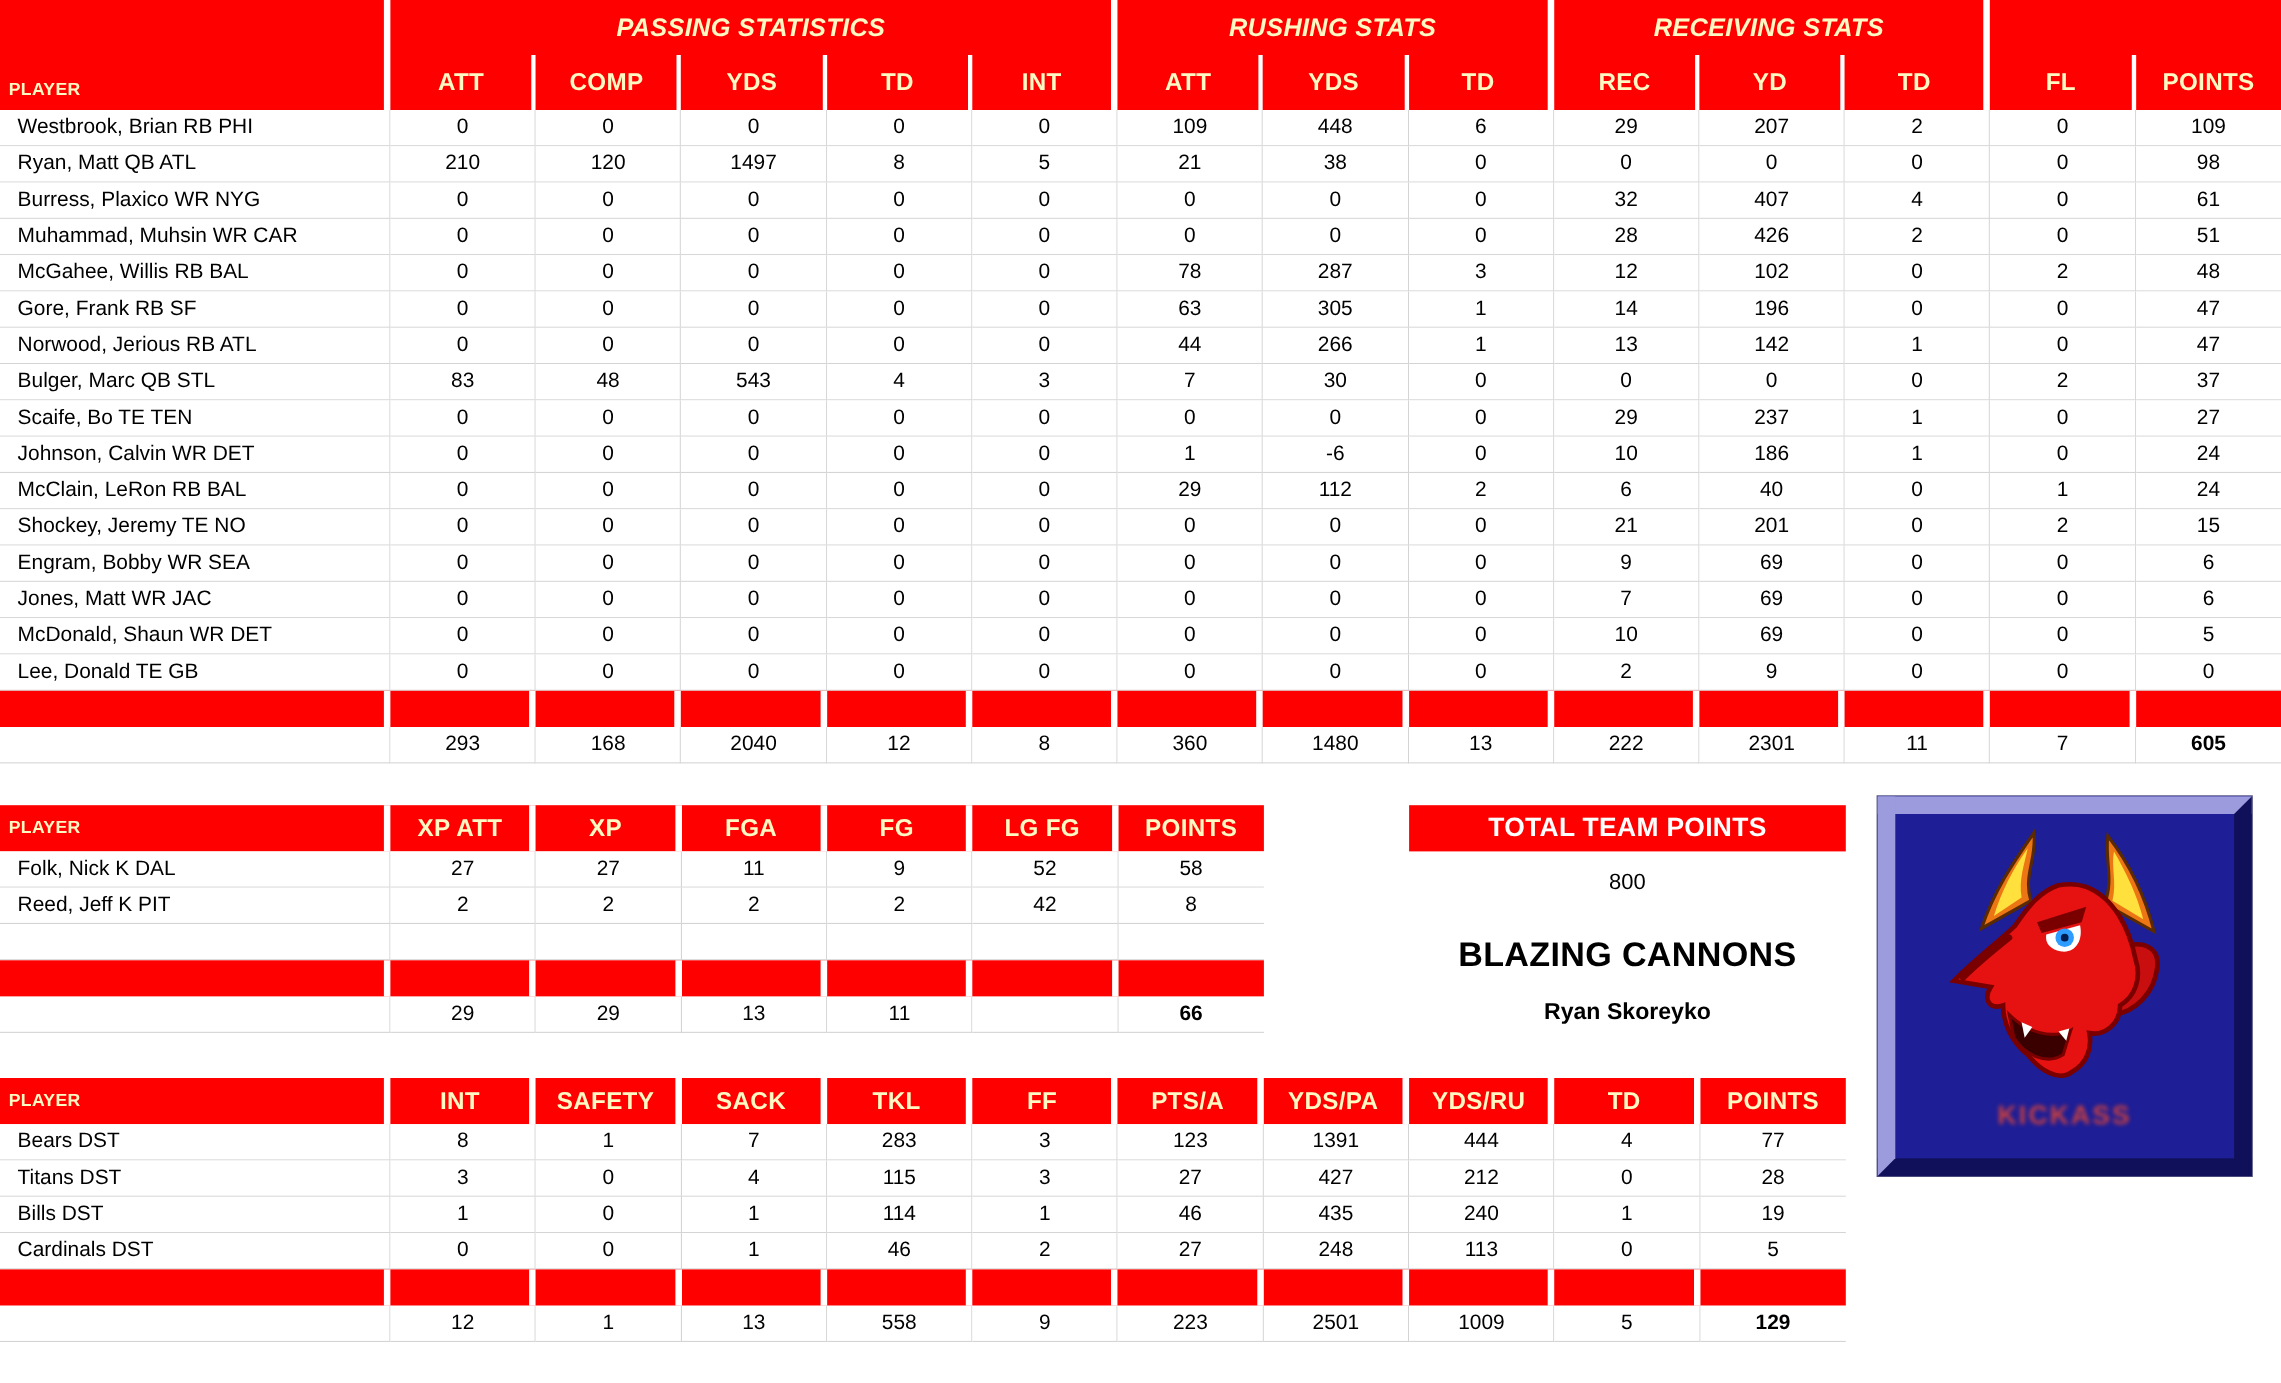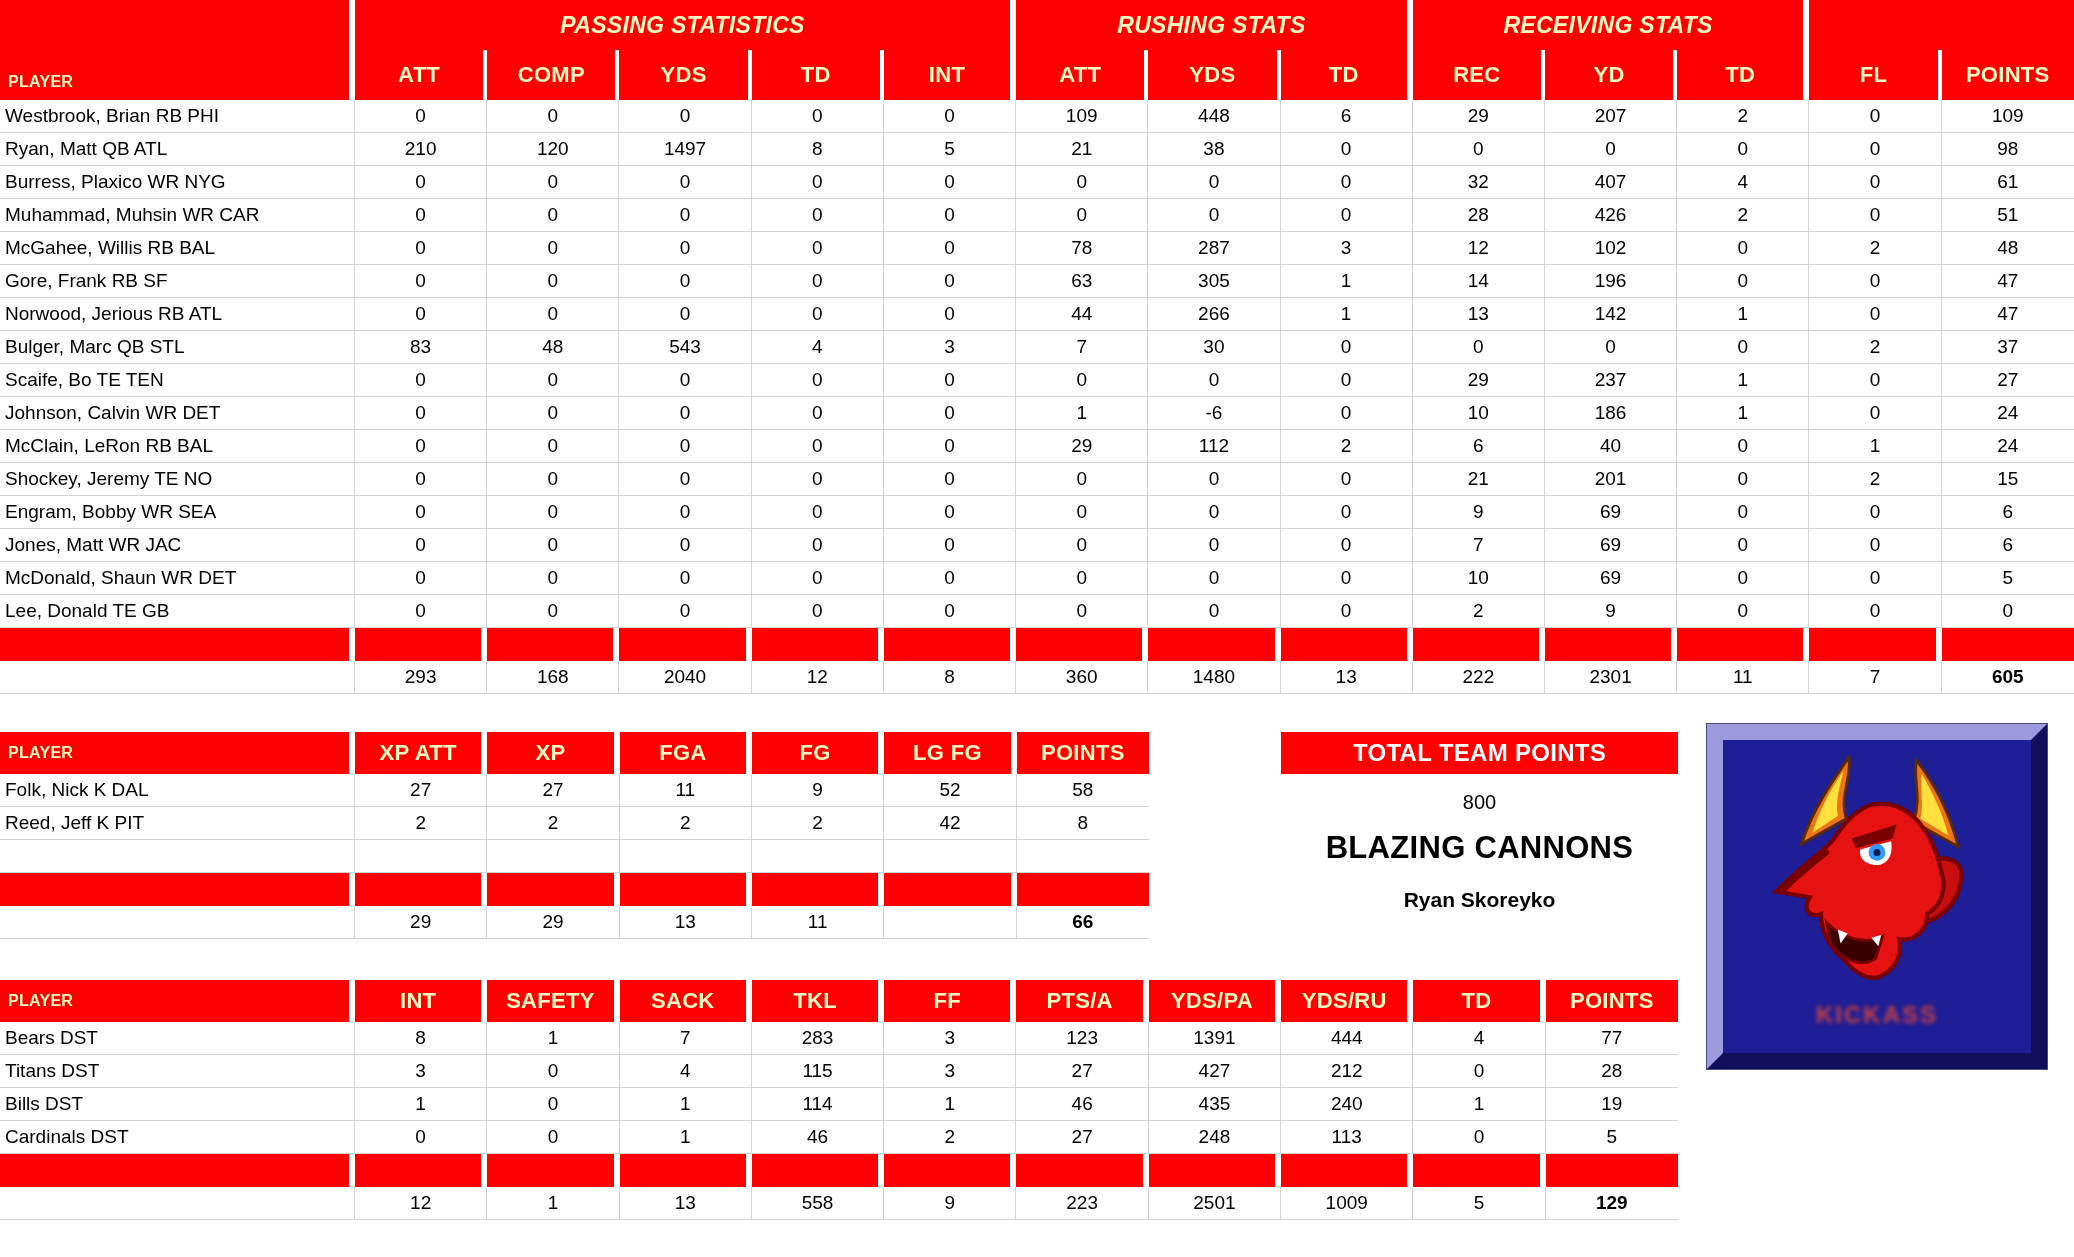--- a/index.html
+++ b/index.html
@@ -15,30 +15,30 @@
   .body{grid-auto-rows:33px;}
   .hc{background:#FF0000;color:#fef9c3;font-weight:bold;display:flex;align-items:center;
       justify-content:center;font-size:22px;letter-spacing:.3px;}
   .gt{font-style:italic;font-size:23px;}
   .ph{justify-content:flex-start;padding-left:8px;font-size:16px;}
   .ph.end{align-items:flex-end;padding-bottom:9px;}
   .gapR{border-right:6px solid #fff;}
   .gapR4{border-right:4px solid #fff;}
   .dc,.tc{font-size:19px;display:flex;align-items:center;justify-content:center;
       border-right:1px solid #D4D4D4;border-bottom:1px solid #D4D4D4;background:#fff;}
-  .dc.player{justify-content:flex-start;padding-left:5px;}
+  .dc.player{justify-content:flex-start;padding-left:16px;}
   .sc{background:#FF0000;border-right:6px solid #fff;}
   .lastcol{border-right:none !important;}
   .bold{font-weight:bold;}
   
   #team-panel{position:absolute;left:1281px;top:732px;width:397px;text-align:center;}
   #team-panel .banner{background:#FF0000;color:#ffffff;font-weight:bold;font-size:24px;
       height:42px;line-height:42px;letter-spacing:.3px;}
   #team-panel .pts{font-size:20px;font-weight:normal;margin-top:17px;}
-  #team-panel .tname{font-size:31px;font-weight:bold;margin-top:16px;letter-spacing:.3px;}
+  #team-panel .tname{font-size:31px;font-weight:bold;margin-top:36px;letter-spacing:.3px;}
   #team-panel .owner{font-size:21px;font-weight:bold;margin-top:22px;}
   
   #logo{position:absolute;left:1707px;top:724px;width:340px;height:345px;box-sizing:border-box;
       border:16px solid;border-color:#9B9BDE #10105A #10105A #9B9BDE;background:#1E1E96;
       box-shadow:0 0 0 1px #4a4a7d;}
   #logo svg{position:absolute;left:14px;top:6px;}
   #logo .caption{position:absolute;left:0;bottom:24px;width:100%;text-align:center;
       color:#C84040;font-weight:bold;font-size:24px;letter-spacing:2px;filter:blur(2px);}
 </style>
 </head>

